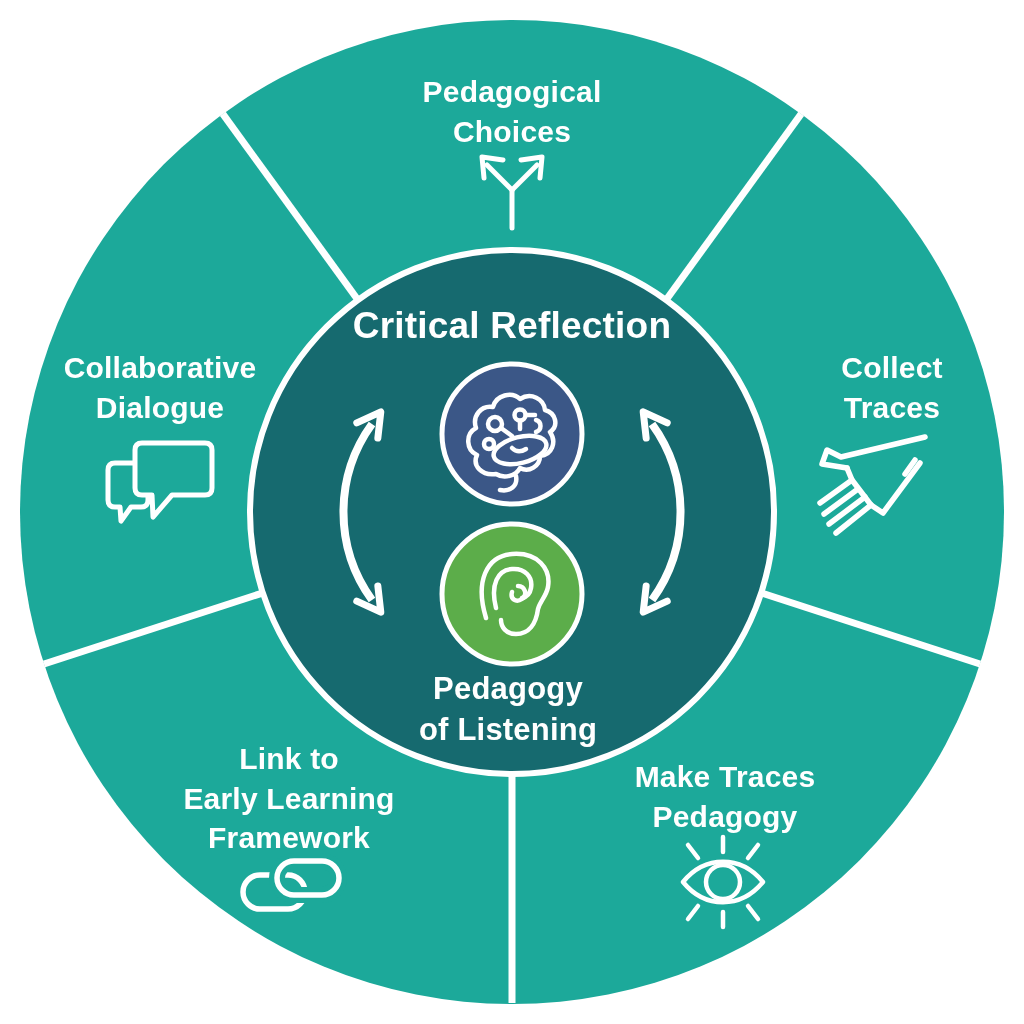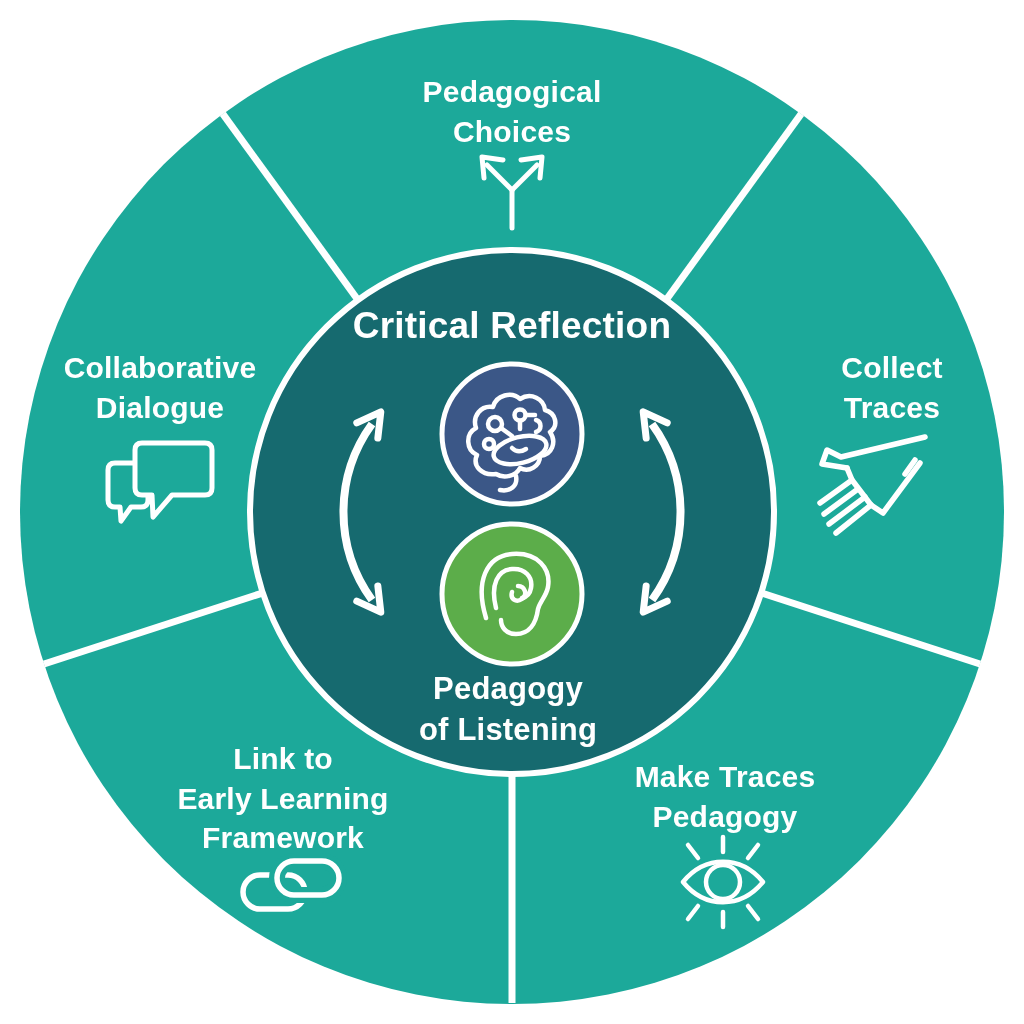--- a/index.html
+++ b/index.html
@@ -125,21 +125,21 @@
 
   <div class="label" style="left:512px; top:112px;">Pedagogical
 Choices</div>
 
   <div class="label" style="left:872px; top:388px;margin-left:20px;">Collect
 Traces</div>
 
   <div class="label" style="left:725px; top:797px;">Make Traces
 Pedagogy</div>
 
-  <div class="label" style="left:283px; top:798px;">Link to
+  <div class="label" style="left:289px; top:798px;">Link to
 Early Learning
 Framework</div>
 
   <div class="label" style="left:160px; top:388px;">Collaborative
 Dialogue</div>
 
   <div class="label" style="left:512px; top:326px; font-size:37px;">Critical Reflection</div>
 
   <div class="label" style="left:508px; top:710px; font-size:31px;">Pedagogy
 of Listening</div>

